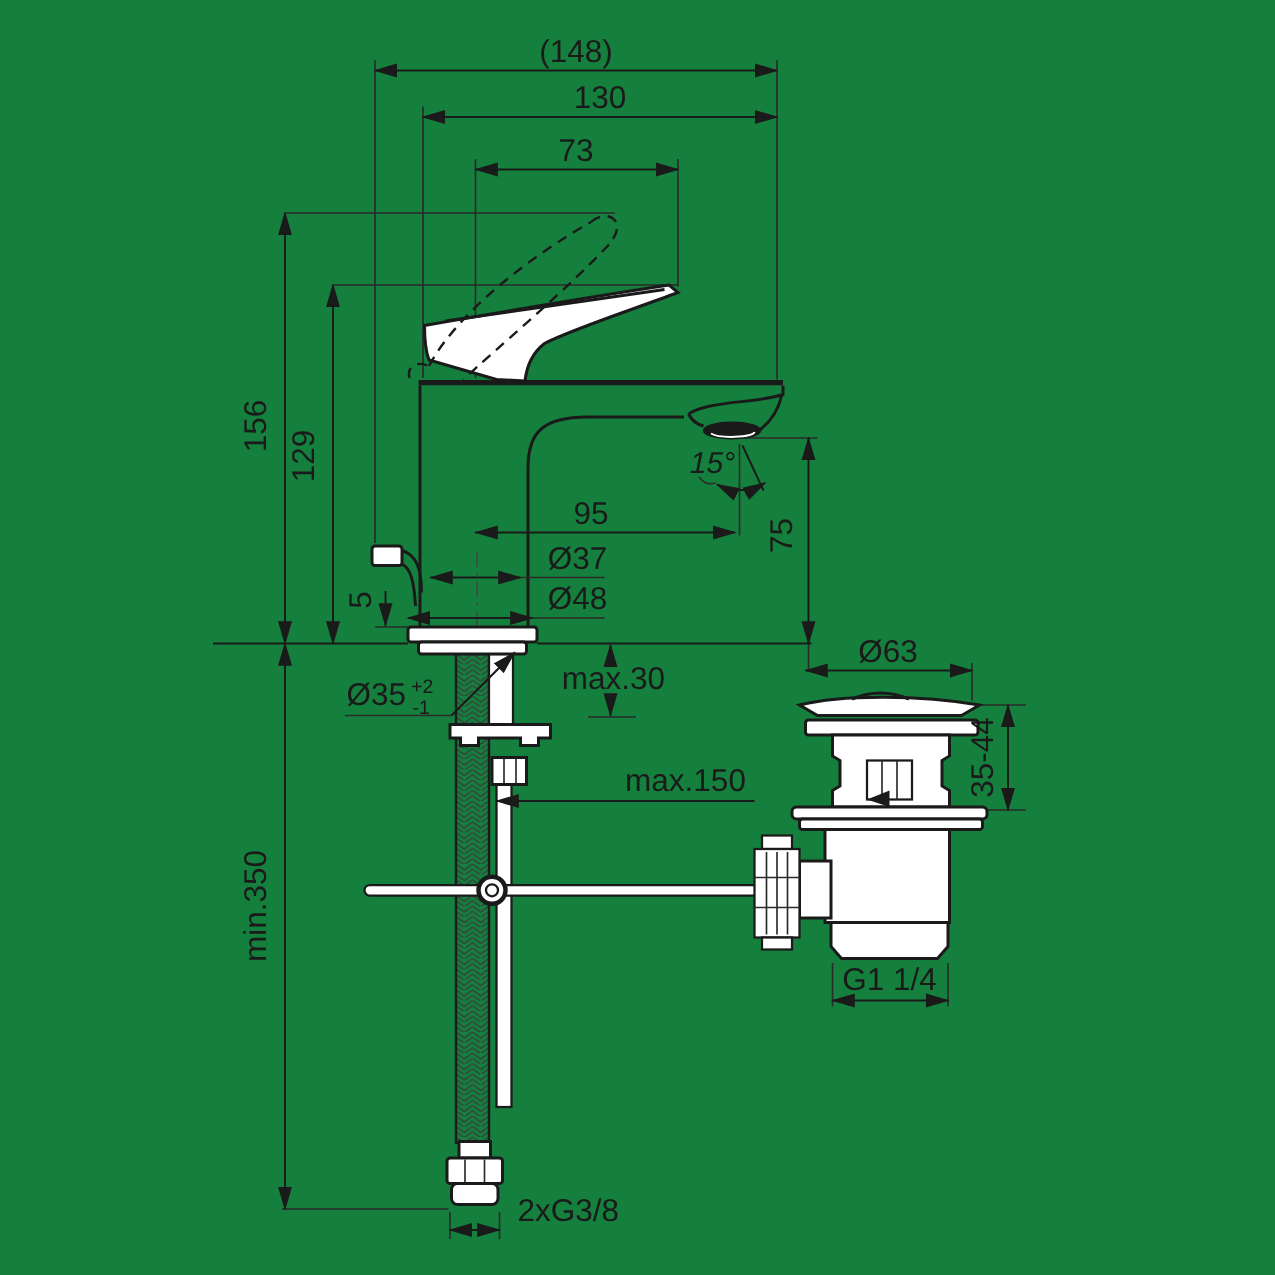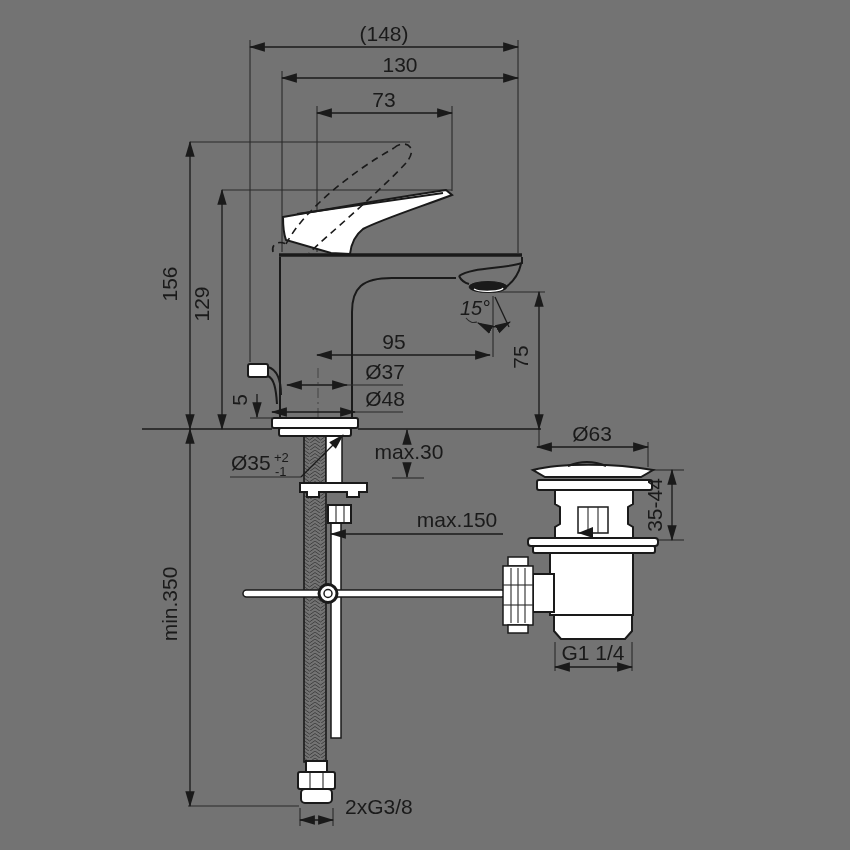--- a/index.html
+++ b/index.html
@@ -1,16 +1,16 @@
 <!DOCTYPE html>
 <html><head>
 <meta charset="utf-8">
 <style>
   html,body{margin:0;padding:0;background:#fff;}
-  .sheet{width:850px;height:850px;background:#737373;position:relative;overflow:hidden;}
+  .sheet{width:850px;height:850px;background:#15803d;position:relative;overflow:hidden;}
   svg{display:block;}
   svg text{font-family:"Liberation Sans","DejaVu Sans",sans-serif;font-size:21px;fill:#1a1a1a;}
   svg text.small{font-size:13px;}
   svg text.ital{font-style:italic;font-size:20px;}
   .obj{stroke:#1a1a1a;stroke-width:2;fill:#ffffff;}
   .objn{stroke:#1a1a1a;stroke-width:2;fill:none;}
   .thick{stroke:#1a1a1a;stroke-width:3.5;fill:none;}
   .dim{stroke:#1a1a1a;stroke-width:1.3;fill:none;}
   .ext{stroke:#2a2a2a;stroke-width:1.1;fill:none;}
   .dash{stroke:#1a1a1a;stroke-width:1.6;fill:none;stroke-dasharray:7 5;}

